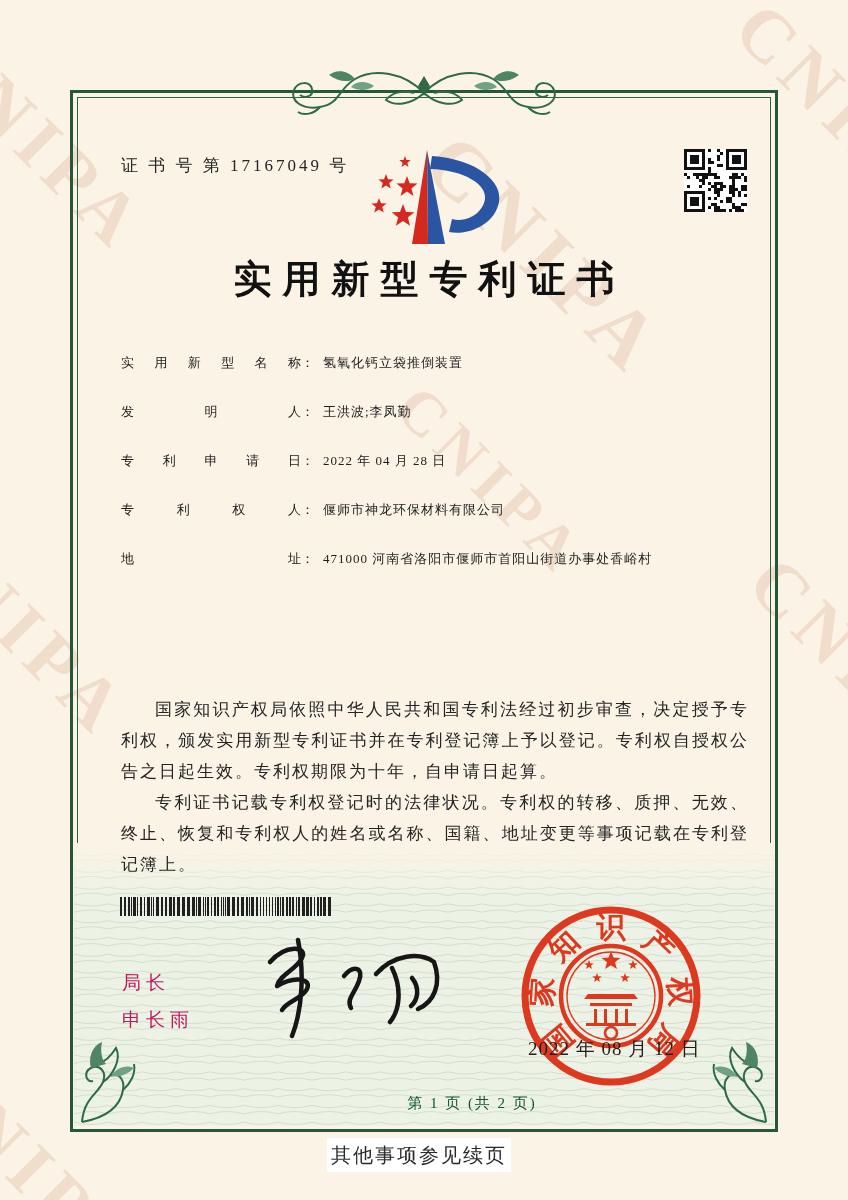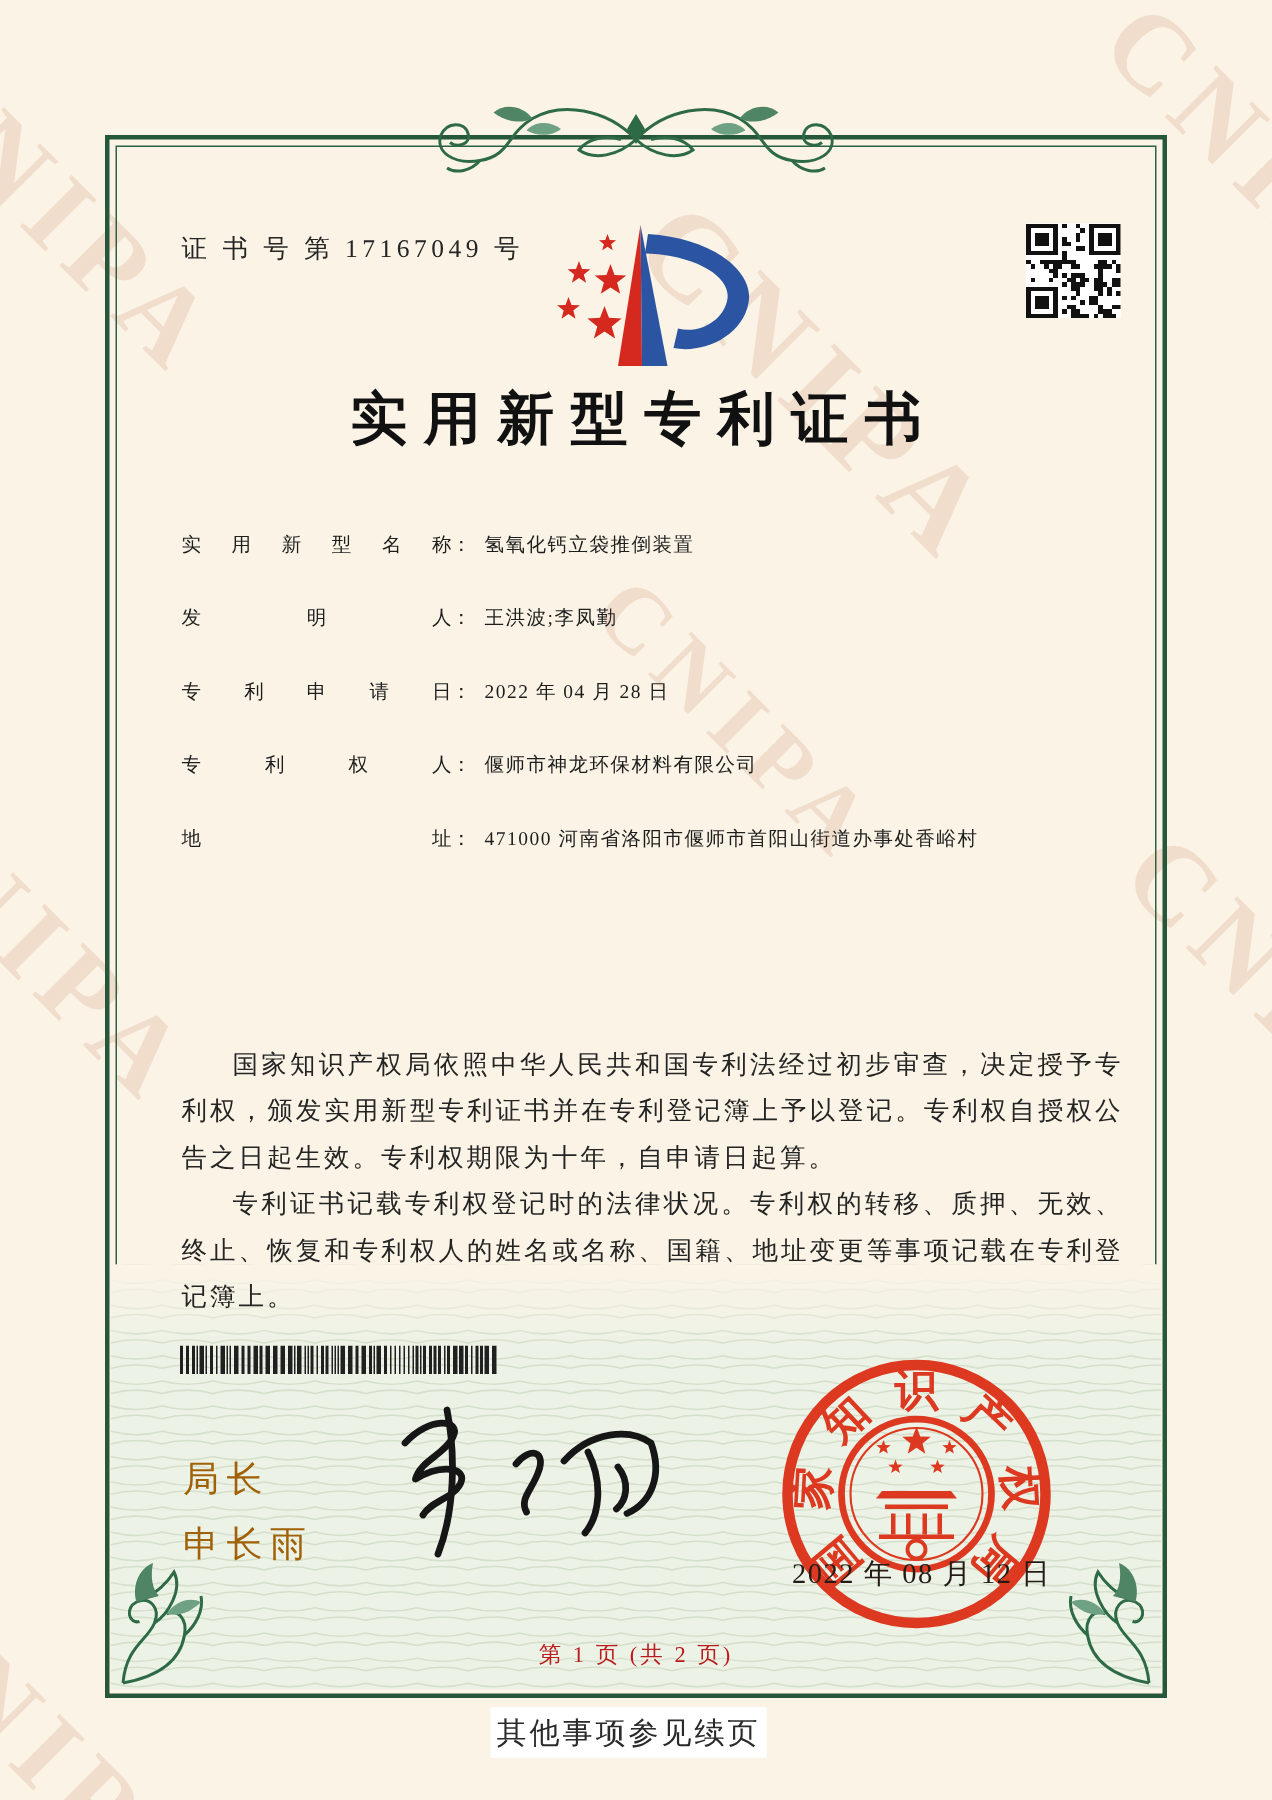--- a/index.html
+++ b/index.html
@@ -34,28 +34,28 @@
 
   .body-text{position:absolute;left:121px;top:694px;width:628px;font-size:17px;
              line-height:31px;letter-spacing:2px;color:#242424;text-align:justify;}
   .body-text p{margin:0;text-indent:2em;}
 
   .band-fade{position:absolute;left:74px;top:843px;width:700px;height:55px;z-index:2;
              background:linear-gradient(#fbf4e6,rgba(251,244,230,0));}
 
   .signer{position:absolute;left:122px;top:970px;z-index:3;
           font-family:"Liberation Sans","DejaVu Sans",sans-serif;
-          font-size:24px;letter-spacing:5px;color:#a16207;}
+          font-size:19px;letter-spacing:5px;color:#be185d;}
   .signer div{margin-bottom:11px;}
 
   .seal-date{position:absolute;left:528px;top:1036px;z-index:4;font-size:19px;
              letter-spacing:1px;color:#241c14;white-space:nowrap;}
 
   .page-num{position:absolute;left:70px;top:1094px;width:708px;text-align:center;
-            font-size:15px;letter-spacing:2px;color:#b91c1c;z-index:3;}
+            font-size:15px;letter-spacing:2px;color:#14532d;z-index:3;padding-left:48px;}
 
   .note-box{position:absolute;left:327px;top:1138px;width:184px;height:34px;background:#ffffff;
             display:flex;align-items:center;justify-content:center;font-size:20px;
             letter-spacing:2px;color:#2a2a2a;z-index:2;}
 
   svg{display:block;}
 </style>
 </head>
 <body>
 

